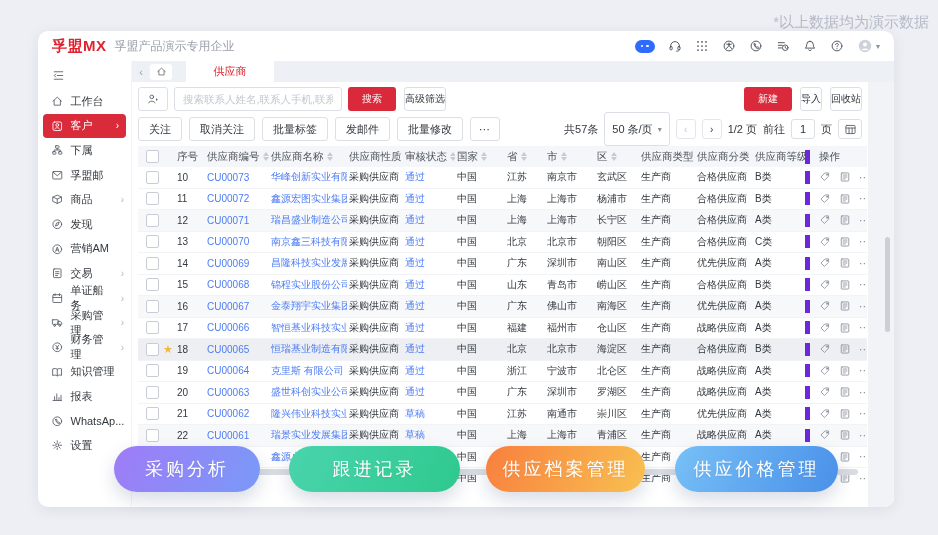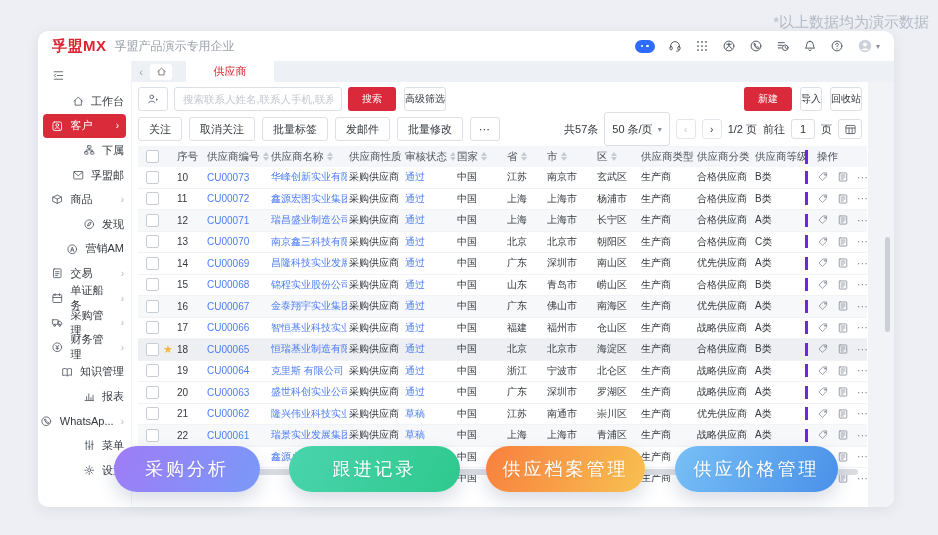--- a/index.html
+++ b/index.html
@@ -16,21 +16,21 @@
   .ai-pill{width:20px;height:13px;border-radius:7px;background:#2f6bff;display:inline-flex;align-items:center;justify-content:center;gap:3px;}
   .ai-pill i{width:2.5px;height:2.5px;border-radius:50%;background:#fff;}
   .avatar-wrap{display:inline-flex;align-items:center;gap:3px;}
   .avatar-wrap svg{width:16px;height:16px;}
   .chev-down{font-size:8px;color:#8a909b;}
   
   .win-body{display:flex;height:446px;}
   .sidebar{width:93px;flex:none;border-right:1px solid #f3f4f7;padding-top:2px;}
   .collapse{padding:5px 0 3px 14px;color:#5a6066;}
   .collapse svg{width:13px;height:13px;}
-  .side-item{height:24.6px;display:flex;align-items:center;padding:0 7px 0 13px;font-size:11px;color:#33383f;gap:7px;cursor:default;justify-content:flex-end;}
+  .side-item{height:24.6px;display:flex;align-items:center;padding:0 7px 0 13px;font-size:11px;color:#33383f;gap:7px;cursor:default;}
   .side-item .s-icon{display:inline-flex;color:#565c66;}
   .side-item .s-icon svg{width:12.5px;height:12.5px;}
   .side-item .s-arrow{margin-left:auto;color:#b3b8c2;font-size:10px;}
   .side-item.active{background:#d92b3a;border-radius:4px;margin:0 5px;padding:0 7px 0 8px;color:#fff;}
   .side-item.active .s-icon,.side-item.active .s-arrow{color:#fff;}
   
   .content{flex:1;display:flex;flex-direction:column;position:relative;background:#fff;min-width:0;}
   .tabstrip{height:21px;background:#edf0f4;display:flex;align-items:center;flex:none;}
   .tab-back{width:18px;text-align:center;color:#9aa0aa;font-size:11px;}
   .home-tab{width:22px;height:16px;background:#fff;border-radius:3px;display:flex;align-items:center;justify-content:center;color:#5a6066;}
@@ -61,21 +61,21 @@
   .pag-settings{width:24px;height:20px;border:1px solid #dcdfe6;border-radius:3px;display:flex;align-items:center;justify-content:center;color:#5a6066;box-sizing:border-box;}
   .pag-settings svg{width:13px;height:13px;}
   
   .table{margin-top:5px;width:729px;font-size:10px;}
   .thead{display:flex;height:21px;background:#f5f6f9;align-items:center;color:#4d525b;font-size:10.5px;}
   .th,.td{padding:0 2px;box-sizing:border-box;white-space:nowrap;overflow:hidden;display:flex;align-items:center;flex:none;}
   .c-check{width:37px;padding-left:8px;}
   .c-no{width:30px;}.c-code{width:64px;}.c-name{width:78px;}.c-nature{width:56px;}
   .c-status{width:52px;}.c-country{width:50px;}.c-province{width:40px;}.c-city{width:50px;}
   .c-district{width:44px;}.c-type{width:56px;}.c-category{width:58px;}.c-grade{width:52px;}
-  .c-ops{width:62px;border-left:3px solid #6d28d9;gap:8px;padding-left:9px;}
+  .c-ops{width:62px;border-left:5px solid #6d28d9;gap:8px;padding-left:9px;}
   .caret{display:inline-flex;flex-direction:column;gap:1px;margin-left:3px;}
   .caret i{width:0;height:0;border-left:3px solid transparent;border-right:3px solid transparent;}
   .caret .up{border-bottom:4px solid #c6cad3;}
   .caret .down{border-top:4px solid #c6cad3;}
   .tbody{height:319px;overflow:hidden;}
   .tr{display:flex;height:21.5px;align-items:center;border-bottom:1px solid #f2f3f6;color:#33383f;box-sizing:border-box;}
   .tr.striped{background:#f7f8fa;}
   .tr.highlighted{background:#edeff2;}
   .link{color:#4c7cf5;}
   .checkbox{width:11px;height:11px;border:1px solid #c8ccd4;border-radius:2px;background:#fff;flex:none;display:inline-block;}
@@ -311,28 +311,20 @@
                 <circle cx="8" cy="8" r="5.6"></circle>
                 <path d="M6 5.6c.3-.5 1-.4 1.2 0l.5 1c.1.3 0 .6-.3.8-.2.1-.2.4-.1.6.3.6.8 1.1 1.4 1.4.2.1.5.1.6-.1.2-.3.5-.4.8-.3l1 .5c.4.2.5.9 0 1.2-1.8 1-5-1.5-5.1-5.1z"></path>
               </svg>
             </span>
             <span class="s-label">WhatsAp...</span>
             <span class="s-arrow">›</span>
           </div>
           <div class="side-item">
             <span class="s-icon">
               <svg viewBox="0 0 16 16" fill="none" stroke="currentColor" stroke-width="1.1" stroke-linecap="round" stroke-linejoin="round">
-                <path d="M4.2 2.4v11.2M8 2.4v11.2M11.8 2.4v11.2M2.8 5.4h2.8M6.6 10h2.8M10.4 6.8h2.8"></path>
-              </svg>
-            </span>
-            <span class="s-label">菜单</span>
-          </div>
-          <div class="side-item">
-            <span class="s-icon">
-              <svg viewBox="0 0 16 16" fill="none" stroke="currentColor" stroke-width="1.1" stroke-linecap="round" stroke-linejoin="round">
                 <circle cx="8" cy="8" r="2"></circle>
                 <path d="M8 2.4v1.8M8 11.8v1.8M2.4 8h1.8M11.8 8h1.8M4.1 4.1l1.3 1.3M10.6 10.6l1.3 1.3M11.9 4.1l-1.3 1.3M5.4 10.6l-1.3 1.3"></path>
               </svg>
             </span>
             <span class="s-label">设置</span>
           </div>
         </nav>
     </aside>
 
     <div class="content">

